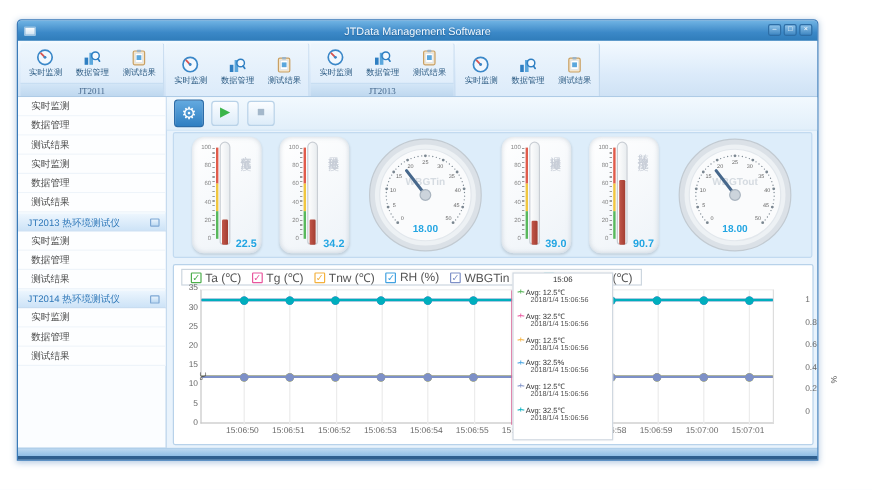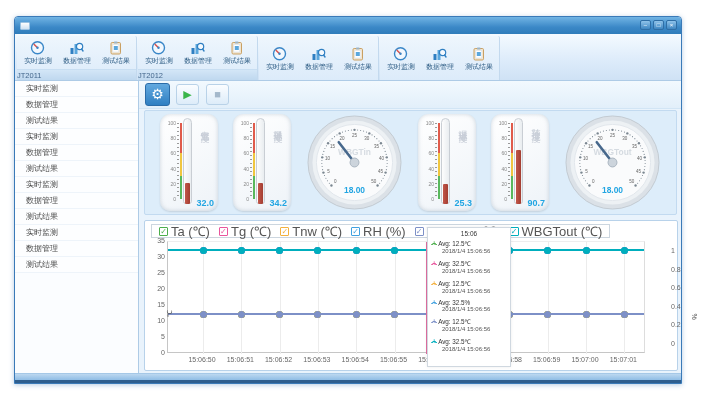--- a/index.html
+++ b/index.html
@@ -21,22 +21,22 @@
 
   
   .ribbon { height:47px; flex:0 0 47px; background:linear-gradient(#f4faff,#dcebfa 60%,#cfe2f5);
     border-bottom:1px solid #aecbe6; display:flex; padding:2px 0 0 2px; }
   .rgroup { width:120px; display:flex; flex-direction:column; border-right:1px solid #c3d9ee;
     background:linear-gradient(#eef6fd,#dcebfa); margin-right:1px; border-radius:2px 2px 0 0; }
   .rbtns { flex:1; display:flex; justify-content:space-evenly; align-items:center; padding-top:1px; }
   .rbtn { width:37px; display:flex; flex-direction:column; align-items:center; gap:1px; cursor:default; }
   .rbtn svg { width:15px; height:15px; }
   .rbtn-label { font-size:7.5px; color:#2b5a82; white-space:nowrap; transform:scale(.92); }
-  .rgroup-label { height:11px; font-size:7.5px; color:#44678c; text-align:left; line-height:11px;
-    background:linear-gradient(#d3e6f7,#bfd8ef); border-top:1px solid #c8def2; }
+  .rgroup-label { height:11px; font-size:7.5px; color:#44678c; text-align:center; line-height:11px;
+    background:linear-gradient(#d3e6f7,#bfd8ef); border-top:1px solid #c8def2;font-family:Liberation Serif, serif; }
 
   
   .wbody { flex:1; display:flex; min-height:0; }
   .sidebar { width:124px; flex:0 0 124px; background:#fbfdff; border-right:1px solid #aecbe6; }
   .sb-header { height:16px; display:flex; align-items:center; justify-content:space-between;
     padding:0 5px 0 8px; background:linear-gradient(#edf6fe,#cde3f7); color:#2e77b8; font-size:8px;
     border-bottom:1px solid #bdd6ee; border-top:1px solid #f2f8fd; cursor:default; }
   .sb-exp { width:8px; height:7px; border:1px solid #7da7d4; background:linear-gradient(#eaf4fd,#bcd9f2); border-radius:1px; }
   .sb-item { height:16px; line-height:16px; padding-left:11px; font-size:8px; color:#4a4a4a;
     border-bottom:1px solid #eef4fa; background:#fdfeff; cursor:default; }
@@ -76,21 +76,21 @@
   .gauge { width:97px; height:97px; }
 
   
   .chart-panel { position:absolute; left:5px; right:3px; top:139px; height:151px;
     background:#ffffff; border:1px solid #b8d2ea; border-radius:2px; }
   .legend { position:absolute; left:6px; top:3px; height:14px; display:flex; align-items:center;
     gap:9px; padding:0 7px; border:1px solid #ccd6df; background:#fff; }
   .legend-item { display:flex; align-items:center; gap:3px; cursor:default; }
   .legend-cb { width:9px; height:9px; border:1px solid; border-radius:1px; font-size:8px; line-height:8px;
     text-align:center; background:#fff; }
-  .legend-label { font-size:13px; color:#555; white-space:nowrap; }
+  .legend-label { font-size:10px; color:#555; white-space:nowrap; }
   .plot { position:absolute; left:22px; top:20px; width:478px; height:112px;
     border-left:1px solid #c6c6c6; border-bottom:1px solid #c6c6c6; border-right:1px solid #dddddd; border-top:1px solid #eeeeee; }
   .vgrid { position:absolute; top:0; width:1px; height:112px; background:#ececec; }
   .series-line { position:absolute; left:0; right:0; height:2px; }
   .dot { position:absolute; width:7px; height:7px; border-radius:50%; }
   .cursor-line { position:absolute; width:1px; top:0; height:112px; background:#e06fa0; }
   .ylab-left { position:absolute; width:18px; text-align:right; font-size:7px; color:#666; }
   .ylab-right { position:absolute; left:504px; font-size:7px; color:#666; }
   .xlab { position:absolute; width:44px; text-align:center; font-size:7px; color:#666; top:135px; }
   .axis-unit { position:absolute; font-size:7px; color:#555; }
@@ -110,20 +110,21 @@
   .statusbar { flex:0 0 10px; background:linear-gradient(#bcd8f0,#8fbde5); border-top:1px solid #a5c8e7;
     border-bottom:3px solid #2e5e8e; }
 </style>
 </head>
 <body>
 
 <div class="window">
 
   <div class="titlebar">
     <div class="app-icon"></div>
+    <div class="win-title">JTData Management Software</div>
     <div class="win-ctrls">
       <div class="win-btn">–</div>
       <div class="win-btn">□</div>
       <div class="win-btn">×</div>
     </div>
   </div>
 
   <div class="ribbon" id="ribbon">
       <div class="rgroup">
         <div class="rbtns">
@@ -178,21 +179,20 @@
           <div class="rbtn">
             <svg viewBox="0 0 15 15">
               <rect x="3" y="2.5" width="9.5" height="11.5" rx="1.2" fill="#f3e6cf" stroke="#c9a063" stroke-width="1"></rect>
               <rect x="4.8" y="4.5" width="6" height="7.5" fill="#ffffff" stroke="#d9e2ea" stroke-width=".6"></rect>
               <rect x="5.8" y="6" width="4" height="4" fill="#5aa7dd"></rect>
               <rect x="6" y="1.5" width="3.5" height="2" rx=".6" fill="#9db4c6"></rect>
             </svg>
             <div class="rbtn-label">测试结果</div>
           </div>
         </div>
-        <div class="rgroup-label">JT2012</div>
       </div>
       <div class="rgroup">
         <div class="rbtns">
           <div class="rbtn">
             <svg viewBox="0 0 15 15">
               <circle cx="7.5" cy="7.8" r="6" fill="#f2f8fe" stroke="#3a87c8" stroke-width="1.4"></circle>
               <line x1="7.5" y1="7.8" x2="4.2" y2="4.4" stroke="#d9534f" stroke-width="1.5" stroke-linecap="round"></line>
               <circle cx="7.5" cy="7.8" r="1.2" fill="#3a87c8"></circle>
             </svg>
             <div class="rbtn-label">实时监测</div>
@@ -209,20 +209,21 @@
           <div class="rbtn">
             <svg viewBox="0 0 15 15">
               <rect x="3" y="2.5" width="9.5" height="11.5" rx="1.2" fill="#f3e6cf" stroke="#c9a063" stroke-width="1"></rect>
               <rect x="4.8" y="4.5" width="6" height="7.5" fill="#ffffff" stroke="#d9e2ea" stroke-width=".6"></rect>
               <rect x="5.8" y="6" width="4" height="4" fill="#5aa7dd"></rect>
               <rect x="6" y="1.5" width="3.5" height="2" rx=".6" fill="#9db4c6"></rect>
             </svg>
             <div class="rbtn-label">测试结果</div>
           </div>
         </div>
+        <div class="rgroup-label">JT2013</div>
       </div>
       <div class="rgroup">
         <div class="rbtns">
           <div class="rbtn">
             <svg viewBox="0 0 15 15">
               <circle cx="7.5" cy="7.8" r="6" fill="#f2f8fe" stroke="#3a87c8" stroke-width="1.4"></circle>
               <line x1="7.5" y1="7.8" x2="4.2" y2="4.4" stroke="#d9534f" stroke-width="1.5" stroke-linecap="round"></line>
               <circle cx="7.5" cy="7.8" r="1.2" fill="#3a87c8"></circle>
             </svg>
             <div class="rbtn-label">实时监测</div>
@@ -250,23 +251,31 @@
     </div>
 
   <div class="wbody">
     <div class="sidebar" id="sidebar">
         <div class="sb-item">实时监测</div>
         <div class="sb-item">数据管理</div>
         <div class="sb-item">测试结果</div>
         <div class="sb-item">实时监测</div>
         <div class="sb-item">数据管理</div>
         <div class="sb-item">测试结果</div>
+        <div class="sb-header">
+          <span>JT2013 热环境测试仪</span>
+          <span class="sb-exp"></span>
+        </div>
         <div class="sb-item">实时监测</div>
         <div class="sb-item">数据管理</div>
         <div class="sb-item">测试结果</div>
+        <div class="sb-header">
+          <span>JT2014 热环境测试仪</span>
+          <span class="sb-exp"></span>
+        </div>
         <div class="sb-item">实时监测</div>
         <div class="sb-item">数据管理</div>
         <div class="sb-item">测试结果</div>
       </div>
 
     <div class="main">
       <div class="main-toolbar">
         <div class="gear-btn">⚙</div>
         <div class="play-btn">▶</div>
         <div class="stop-btn">■</div>
@@ -284,21 +293,21 @@
             </div>
             <div class="t-dots"></div>
             <div class="t-band">
               <div class="red"></div>
               <div class="yellow"></div>
               <div class="green"></div>
             </div>
             <div class="t-tube"></div>
             <div class="t-mercury" style="height: 21.1px;"></div>
             <div class="t-label">空气温度℃</div>
-            <div class="t-value">32.0</div>
+            <div class="t-value">22.5</div>
           </div>
           <div class="thermo">
             <div class="t-ticks">
               <div class="t-tick" style="top: 1px;">100</div>
               <div class="t-tick" style="top: 16.2px;">80</div>
               <div class="t-tick" style="top: 31.4px;">60</div>
               <div class="t-tick" style="top: 46.6px;">40</div>
               <div class="t-tick" style="top: 61.8px;">20</div>
               <div class="t-tick" style="top: 77px;">0</div>
             </div>
@@ -396,21 +405,21 @@
             </div>
             <div class="t-dots"></div>
             <div class="t-band">
               <div class="red"></div>
               <div class="yellow"></div>
               <div class="green"></div>
             </div>
             <div class="t-tube"></div>
             <div class="t-mercury" style="height: 20.112px;"></div>
             <div class="t-label">湿球温度℃</div>
-            <div class="t-value">25.3</div>
+            <div class="t-value">39.0</div>
           </div>
           <div class="thermo">
             <div class="t-ticks">
               <div class="t-tick" style="top: 1px;">100</div>
               <div class="t-tick" style="top: 16.2px;">80</div>
               <div class="t-tick" style="top: 31.4px;">60</div>
               <div class="t-tick" style="top: 46.6px;">40</div>
               <div class="t-tick" style="top: 61.8px;">20</div>
               <div class="t-tick" style="top: 77px;">0</div>
             </div>

